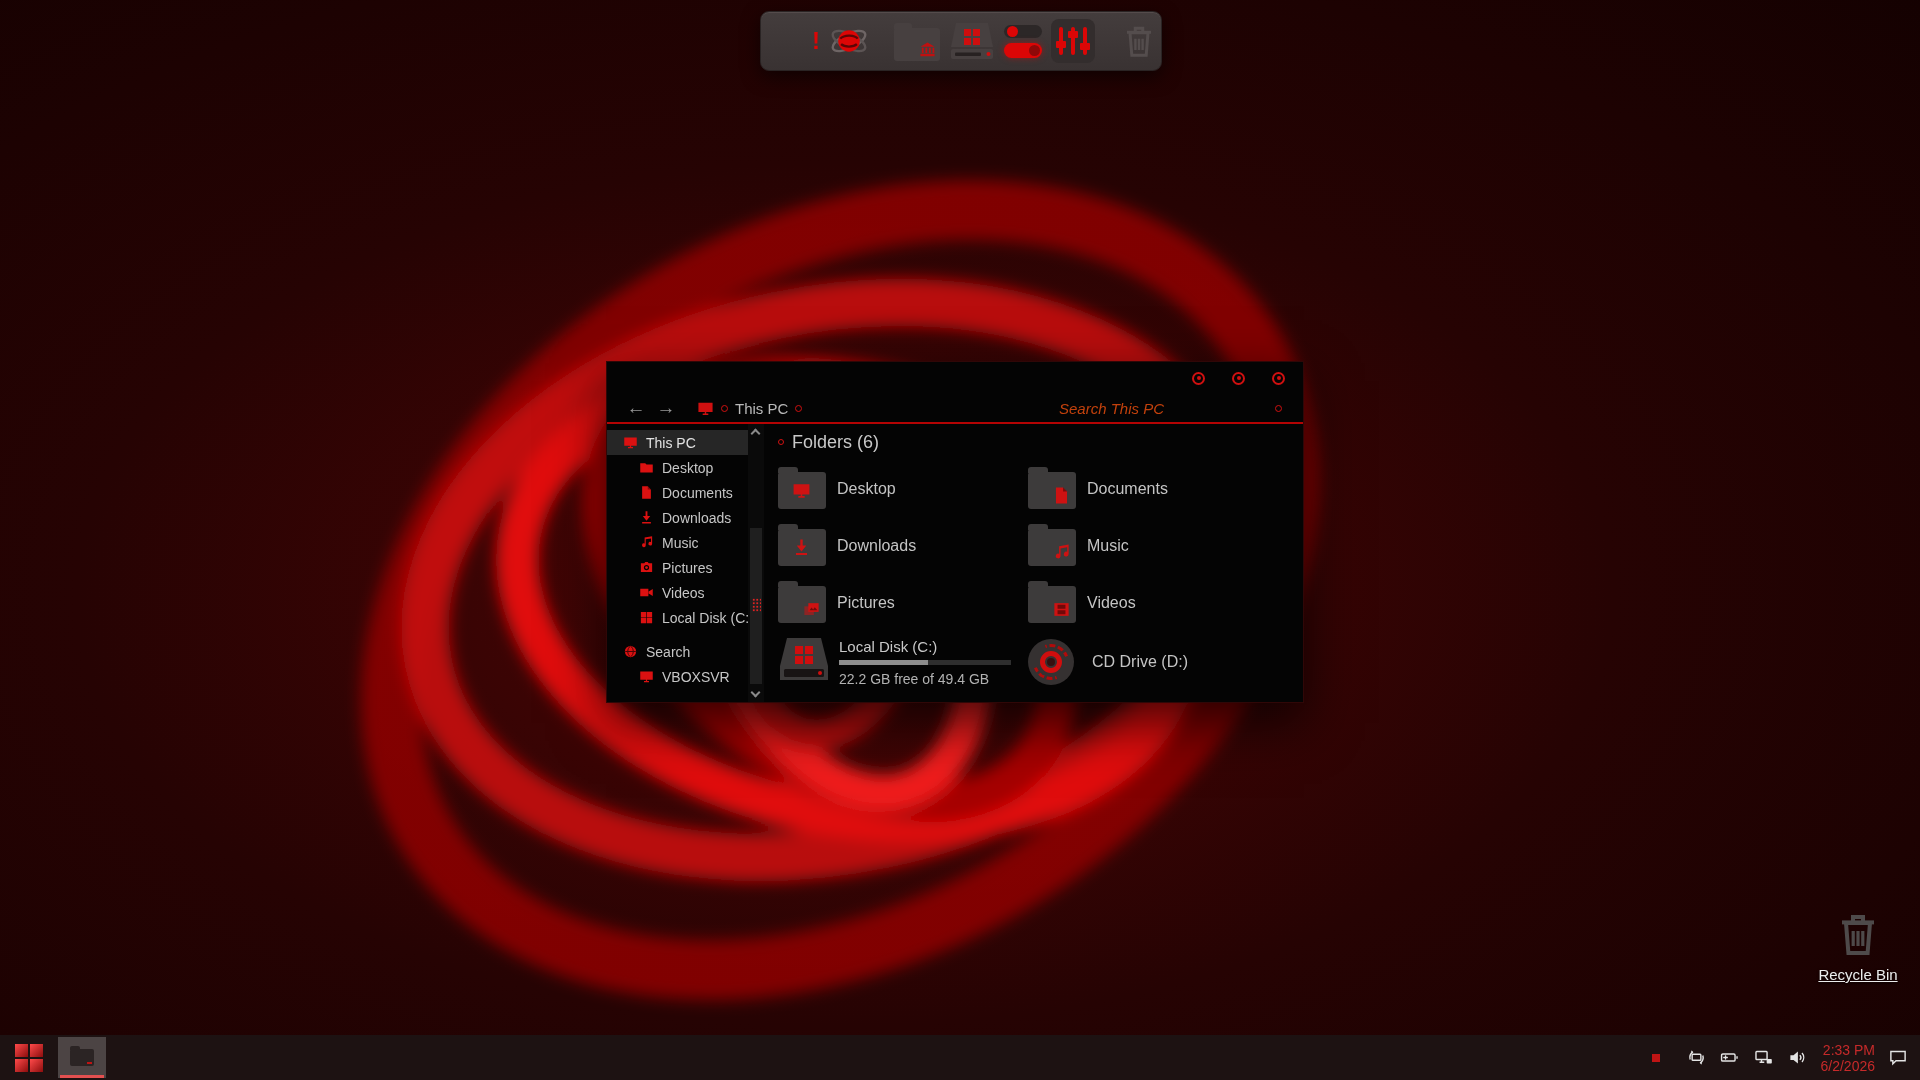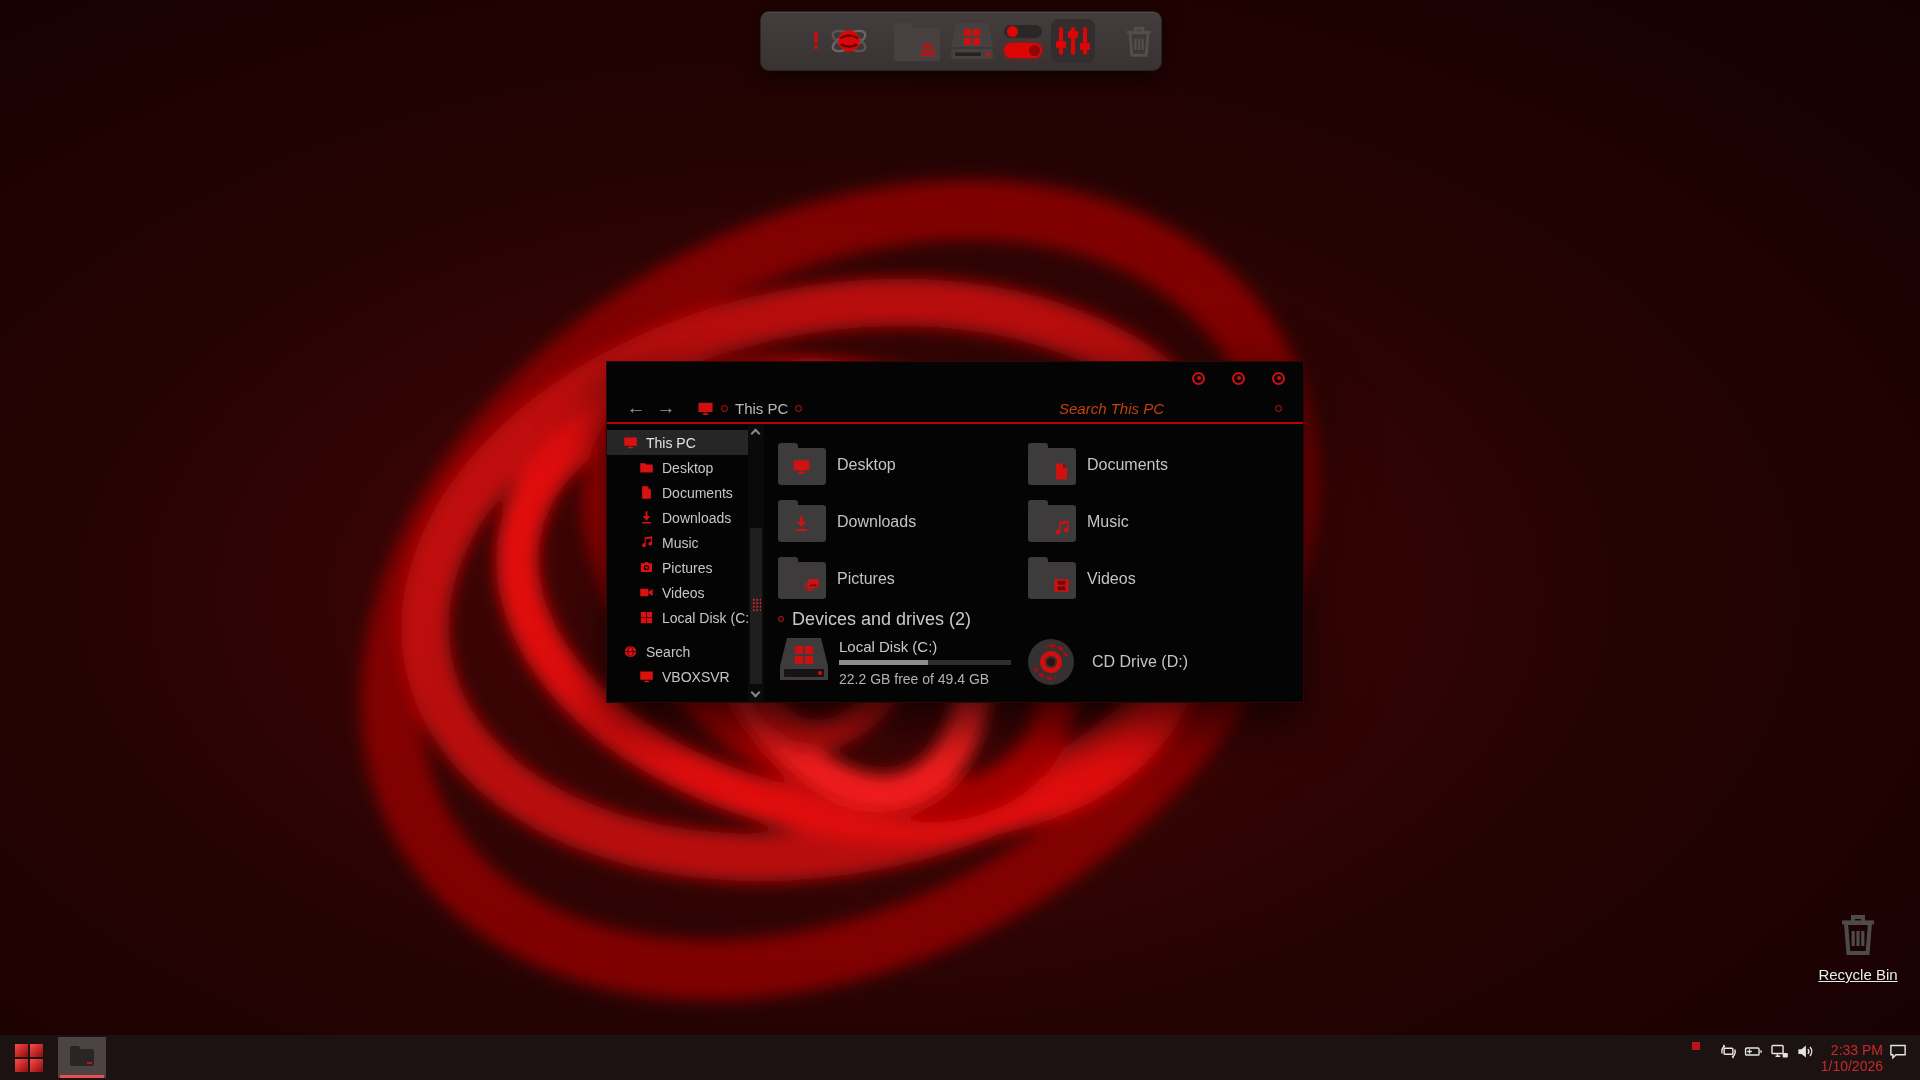--- a/index.html
+++ b/index.html
@@ -108,21 +108,21 @@
   .startbtn { margin-left:8px; width:42px; height:40px; display:flex; align-items:center; justify-content:center; cursor:pointer; }
   .winlogo { display:grid; grid-template-columns:13px 13px; grid-auto-rows:13px; gap:2px; }
   .winlogo span { background:linear-gradient(135deg,#ff4a4a,#8c0d0d); }
   .taskapp { position:relative; width:48px; height:41px; margin-left:8px; background:#4c4444;
     display:flex; align-items:center; justify-content:center; cursor:pointer; }
   .taskapp .tfold { position:relative; width:24px; height:17px; background:#2b2424; border-radius:2px; }
   .taskapp .tfold::before { content:''; position:absolute; top:-3px; left:0; width:10px; height:4px;
     background:#2b2424; border-radius:2px 2px 0 0; }
   .taskapp .tfold::after { content:''; position:absolute; right:2px; bottom:2px; width:5px; height:2px; background:#c01414; }
   .taskapp .underline { position:absolute; bottom:0; left:2px; right:2px; height:3px; background:#e35050; }
-  .tray { margin-left:auto; display:flex; gap:5px; padding-right:12px; color:#e4e4e4; }
+  .tray { margin-left:auto; display:flex; align-items:center; gap:13px; padding-right:12px; color:#e4e4e4; }
   .tray svg { display:block; }
   .hiddot { width:8px; height:8px; background:#c01414; margin-right:14px; }
   .clock { text-align:right; color:#c62a2a; font-size:14px; line-height:16px; cursor:pointer; }
 
   
   .recycle { position:absolute; left:1810px; top:910px; width:96px; text-align:center; cursor:pointer; }
   .recycle .rlabel { margin-top:4px; color:#ececec; font-size:15px; text-shadow:0 1px 3px #000;text-decoration:underline; }
 </style>
 </head>
 <body>
@@ -393,20 +393,24 @@
       </div>
     </div>
     <div class="vscroll">
       <span class="chev up"></span>
       <span class="thumb">
         <span class="grip"></span>
       </span>
       <span class="chev down"></span>
     </div>
     <div class="main">
+      <div class="ghdr">
+        <span class="bullet"></span>
+        <span>Folders (6)</span>
+      </div>
       <div class="tiles">
         <div class="tile">
           <span class="fold">
               <svg class="ct">
                 <use href="#i-monitor"></use>
               </svg>
             </span>
           <span class="tlabel">Desktop</span>
         </div>
         <div class="tile">
@@ -442,24 +446,20 @@
           <span class="tlabel">Pictures</span>
         </div>
         <div class="tile">
           <span class="fold">
               <svg class="br">
                 <use href="#i-filmframe"></use>
               </svg>
             </span>
           <span class="tlabel">Videos</span>
         </div>
-      </div>
-      <div class="ghdr">
-        <span class="bullet"></span>
-        <span>Devices and drives (2)</span>
       </div>
       <div class="drives">
         <div class="drive">
           <svg width="52" height="46">
               <use href="#i-harddrive"></use>
             </svg>
           <span class="drv-txt">
             <div class="drv-name">Local Disk (C:)</div>
             <div class="drv-bar">
                 <div class="drv-fill" style="width: 52%;"></div>
@@ -507,19 +507,19 @@
         <use href="#i-battery"></use>
       </svg>
     <svg width="21" height="19">
         <use href="#i-net"></use>
       </svg>
     <svg width="21" height="19">
         <use href="#i-speaker"></use>
       </svg>
     <span class="clock">
       <div>2:33 PM</div>
-      <div>1/10/2026</div>
+      <div>6/2/2026</div>
     </span>
     <svg width="20" height="19">
         <use href="#i-bubble"></use>
       </svg>
   </div>
 </div>
 
 </body></html>

